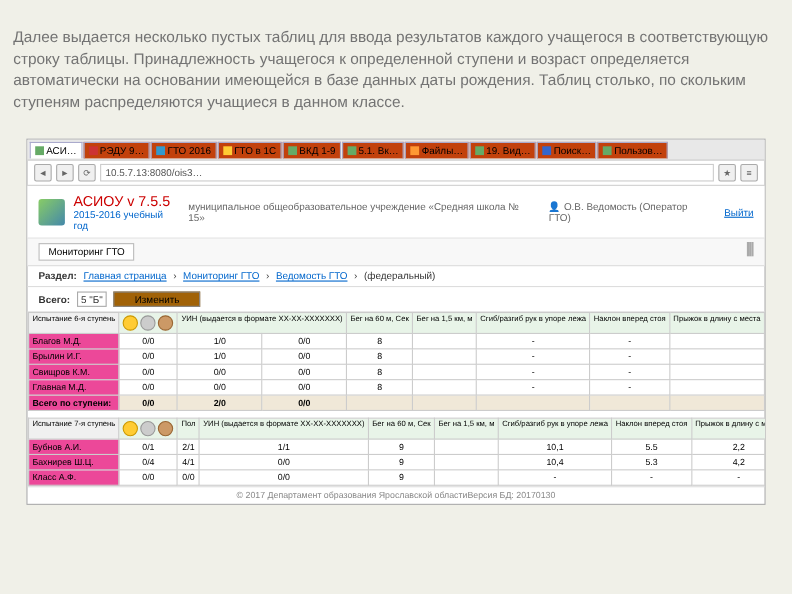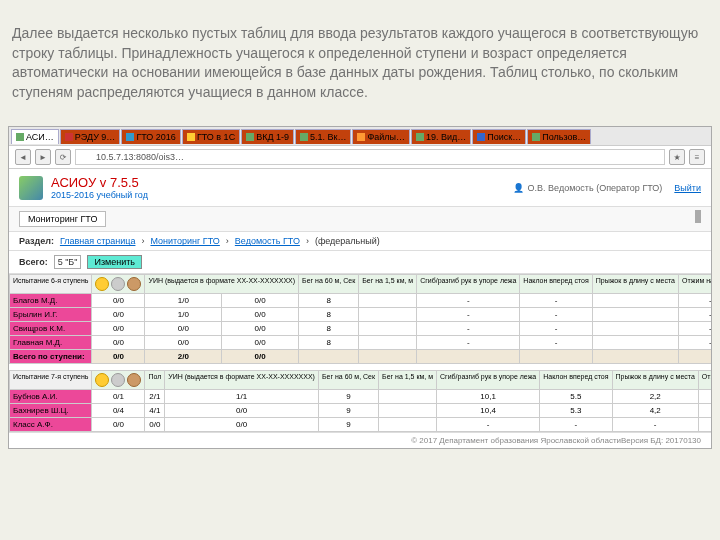--- a/index.html
+++ b/index.html
@@ -1,50 +1,50 @@
 <!DOCTYPE html>
 <html><head>
 <meta charset="utf-8">
 <style>
 body{margin:0;font-family:Arial,sans-serif;font-size:11px;background:#f0f0e8;width:720px;height:540px;overflow:hidden}
 .desc{padding:24px 12px;font-size:14px;line-height:1.4;color:#737373}
-.browser{margin:0 8px;border:1px solid #aaa;background:#fff}
+.browser{margin:0 24px;border:1px solid #aaa;background:#fff}
 .tabbar{display:flex;background:#e8e8e8;border-bottom:1px solid #ccc;font-size:9px;height:18px;align-items:center;gap:1px;padding:0 2px}
 .tab{background:#c2410c;padding:2px 4px;border:1px solid #aac;border-bottom:none;display:flex;align-items:center;gap:2px;white-space:nowrap}
 .tab.active{background:#fff}
 .favicon{width:8px;height:8px;background:#6a6}
 .addrbar{display:flex;align-items:center;gap:4px;padding:3px 6px;border-bottom:1px solid #ccc;font-size:9px}
 .navbtn{width:14px;height:14px;border:1px solid #aaa;border-radius:2px;background:#f0f0f0;display:flex;align-items:center;justify-content:center;font-size:8px;color:#666}
-.addr{flex:1;border:1px solid #ccc;padding:2px 20px;background:#fff;color:#555}
+.addr{flex:1;border:1px solid #ccc;padding:2px 4px;background:#fff;color:#555}
 .appheader{display:flex;align-items:center;gap:8px;padding:6px 10px;background:#fff;border-bottom:1px solid #ddd}
 .logo{width:24px;height:24px;background:linear-gradient(135deg,#8c6,#48a);border-radius:3px}
 .appname{color:#c00;font-weight:normal;font-size:13px}
 .appyear{color:#06c;font-size:9px}
 .hdright{margin-left:auto;font-size:9px;color:#666;display:flex;gap:12px;align-items:center}
 .icbtn{width:14px;height:14px;border:1px solid #aaa;background:#eee}
 .subhdr{padding:4px 10px;background:#f8f8f8;border-bottom:1px solid #ddd;font-size:10px;display:flex;justify-content:space-between}
 .tabs2{display:flex;gap:2px}
 .tab2{padding:2px 8px;background:#ddd;border:1px solid #bbb;font-size:9px}
 .tab2.active{background:#fff}
 .filterbar{padding:4px 10px;font-size:9px;color:#333;border-bottom:1px solid #ddd;display:flex;gap:6px;align-items:center}
 .sel{border:1px solid #aaa;padding:1px 3px;background:#fff}
-.btn{border:1px solid #888;background:#5eead4;padding:1px 6px;font-size:9px}
+.btn{border:1px solid #888;background:#a16207;padding:1px 18px;font-size:9px}
 .tblwrap{overflow:auto;max-height:280px}
 table{border-collapse:collapse;width:100%;font-size:8px}
 th,td{border:1px solid #ccc;padding:2px 3px;text-align:center;white-space:nowrap}
 th{background:#e8f4e8;font-weight:normal;font-size:7px;line-height:1.1;vertical-align:top}
 th.name{background:#f0f0f0;text-align:left;width:80px}
 .medals{display:flex;gap:2px;justify-content:center}
 .medal{width:12px;height:12px;border-radius:50%}
 .gold{background:#fc3;border:1px solid #c90}
 .silver{background:#ccc;border:1px solid #999}
 .bronze{background:#c96;border:1px solid #963}
 td.name{text-align:left;background:#ec4899}
 .summary{background:#f0e8d8;font-weight:bold}
-.footer{padding:3px 10px;font-size:8px;color:#888;border-top:1px solid #ddd;display:flex;justify-content:flex-end}
+.footer{padding:3px 10px;font-size:8px;color:#888;border-top:1px solid #ddd;display:flex;justify-content:center}
 </style>
 </head>
 <body>
 
 <div class="desc">Далее выдается несколько пустых таблиц для ввода результатов каждого учащегося в соответствующую строку таблицы. Принадлежность учащегося к определенной ступени и возраст определяется автоматически на основании имеющейся в базе данных даты рождения. Таблиц столько, по скольким ступеням распределяются учащиеся в данном классе.</div>
 
 <div class="browser">
   <div class="tabbar">
     <div class="tab active">
         <span class="favicon"></span>
@@ -96,20 +96,21 @@
     <div class="navbtn">≡</div>
   </div>
 
   <div class="appheader">
     <div class="logo"></div>
     <div>
       <div class="appname">АСИОУ v 7.5.5</div>
       <div class="appyear">2015-2016 учебный год</div>
     </div>
     <div class="hdright">
+      <span>муниципальное общеобразовательное учреждение «Средняя школа № 15»</span>
       <span>👤 <span>О.В. Ведомость (Оператор ГТО)</span></span>
       <a href="#" style="color:#06c">Выйти</a>
     </div>
   </div>
 
   <div class="subhdr">
     <div class="tabs2">
         <div class="tab2 active">Мониторинг ГТО</div>
       </div>
     <div><span class="icbtn"></span> <span class="icbtn"></span> <span class="icbtn"></span></div>

